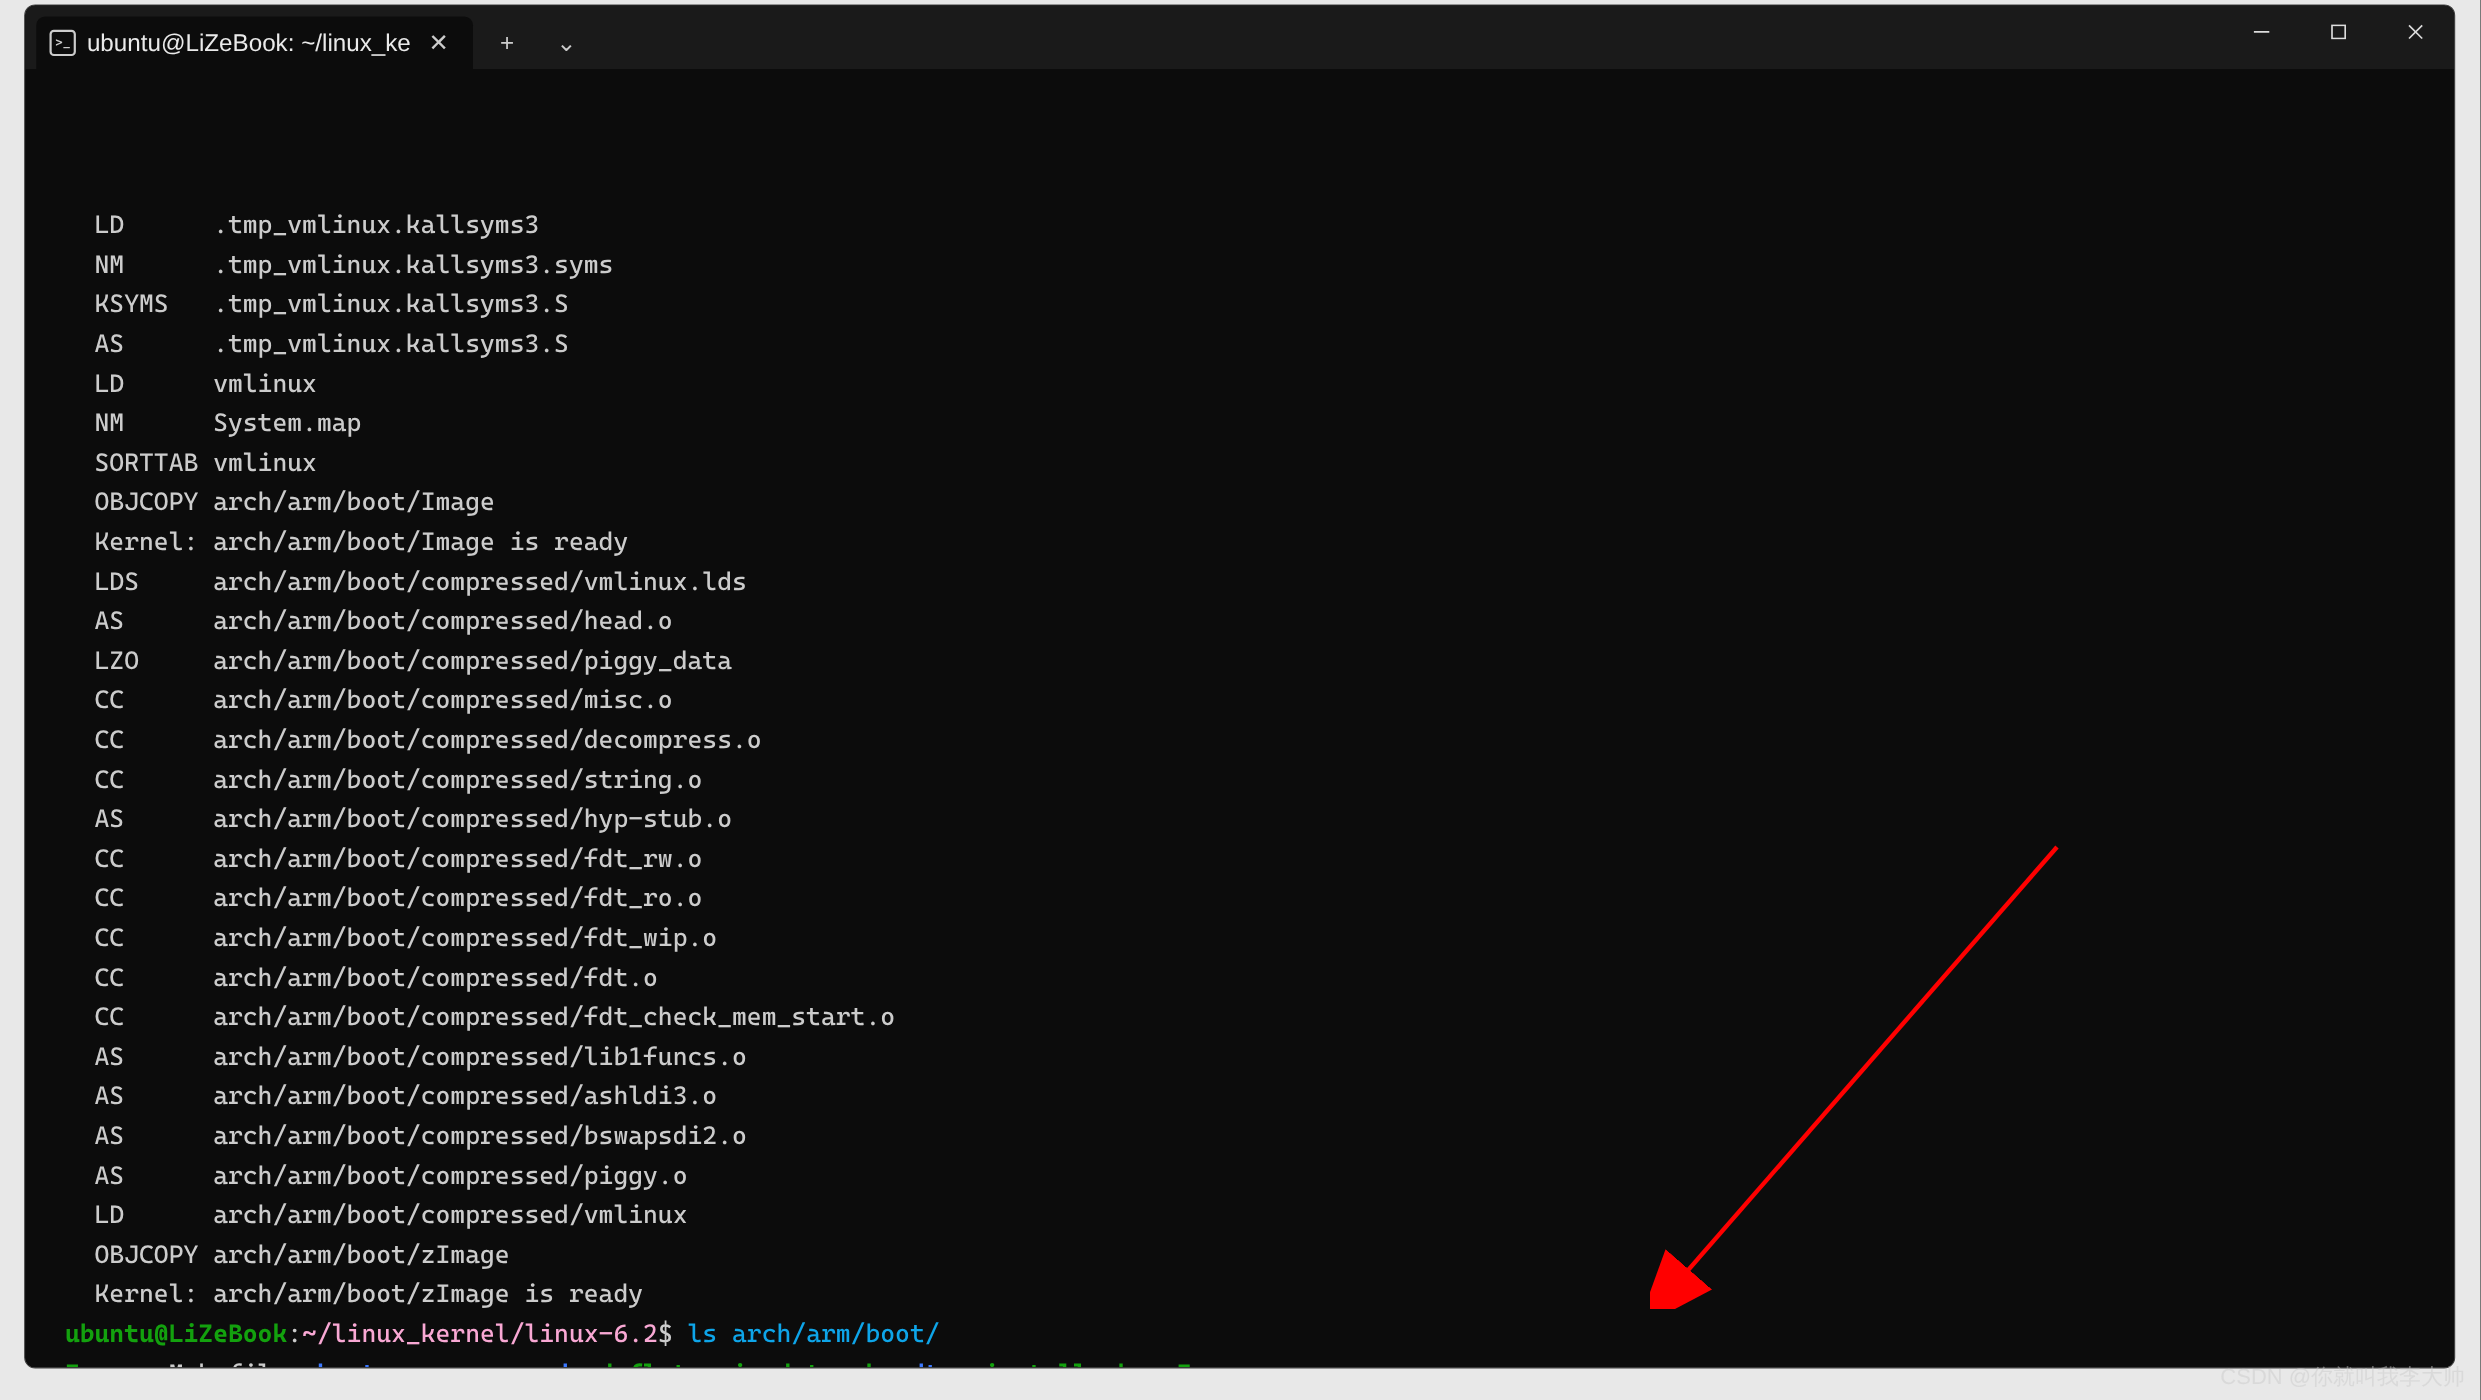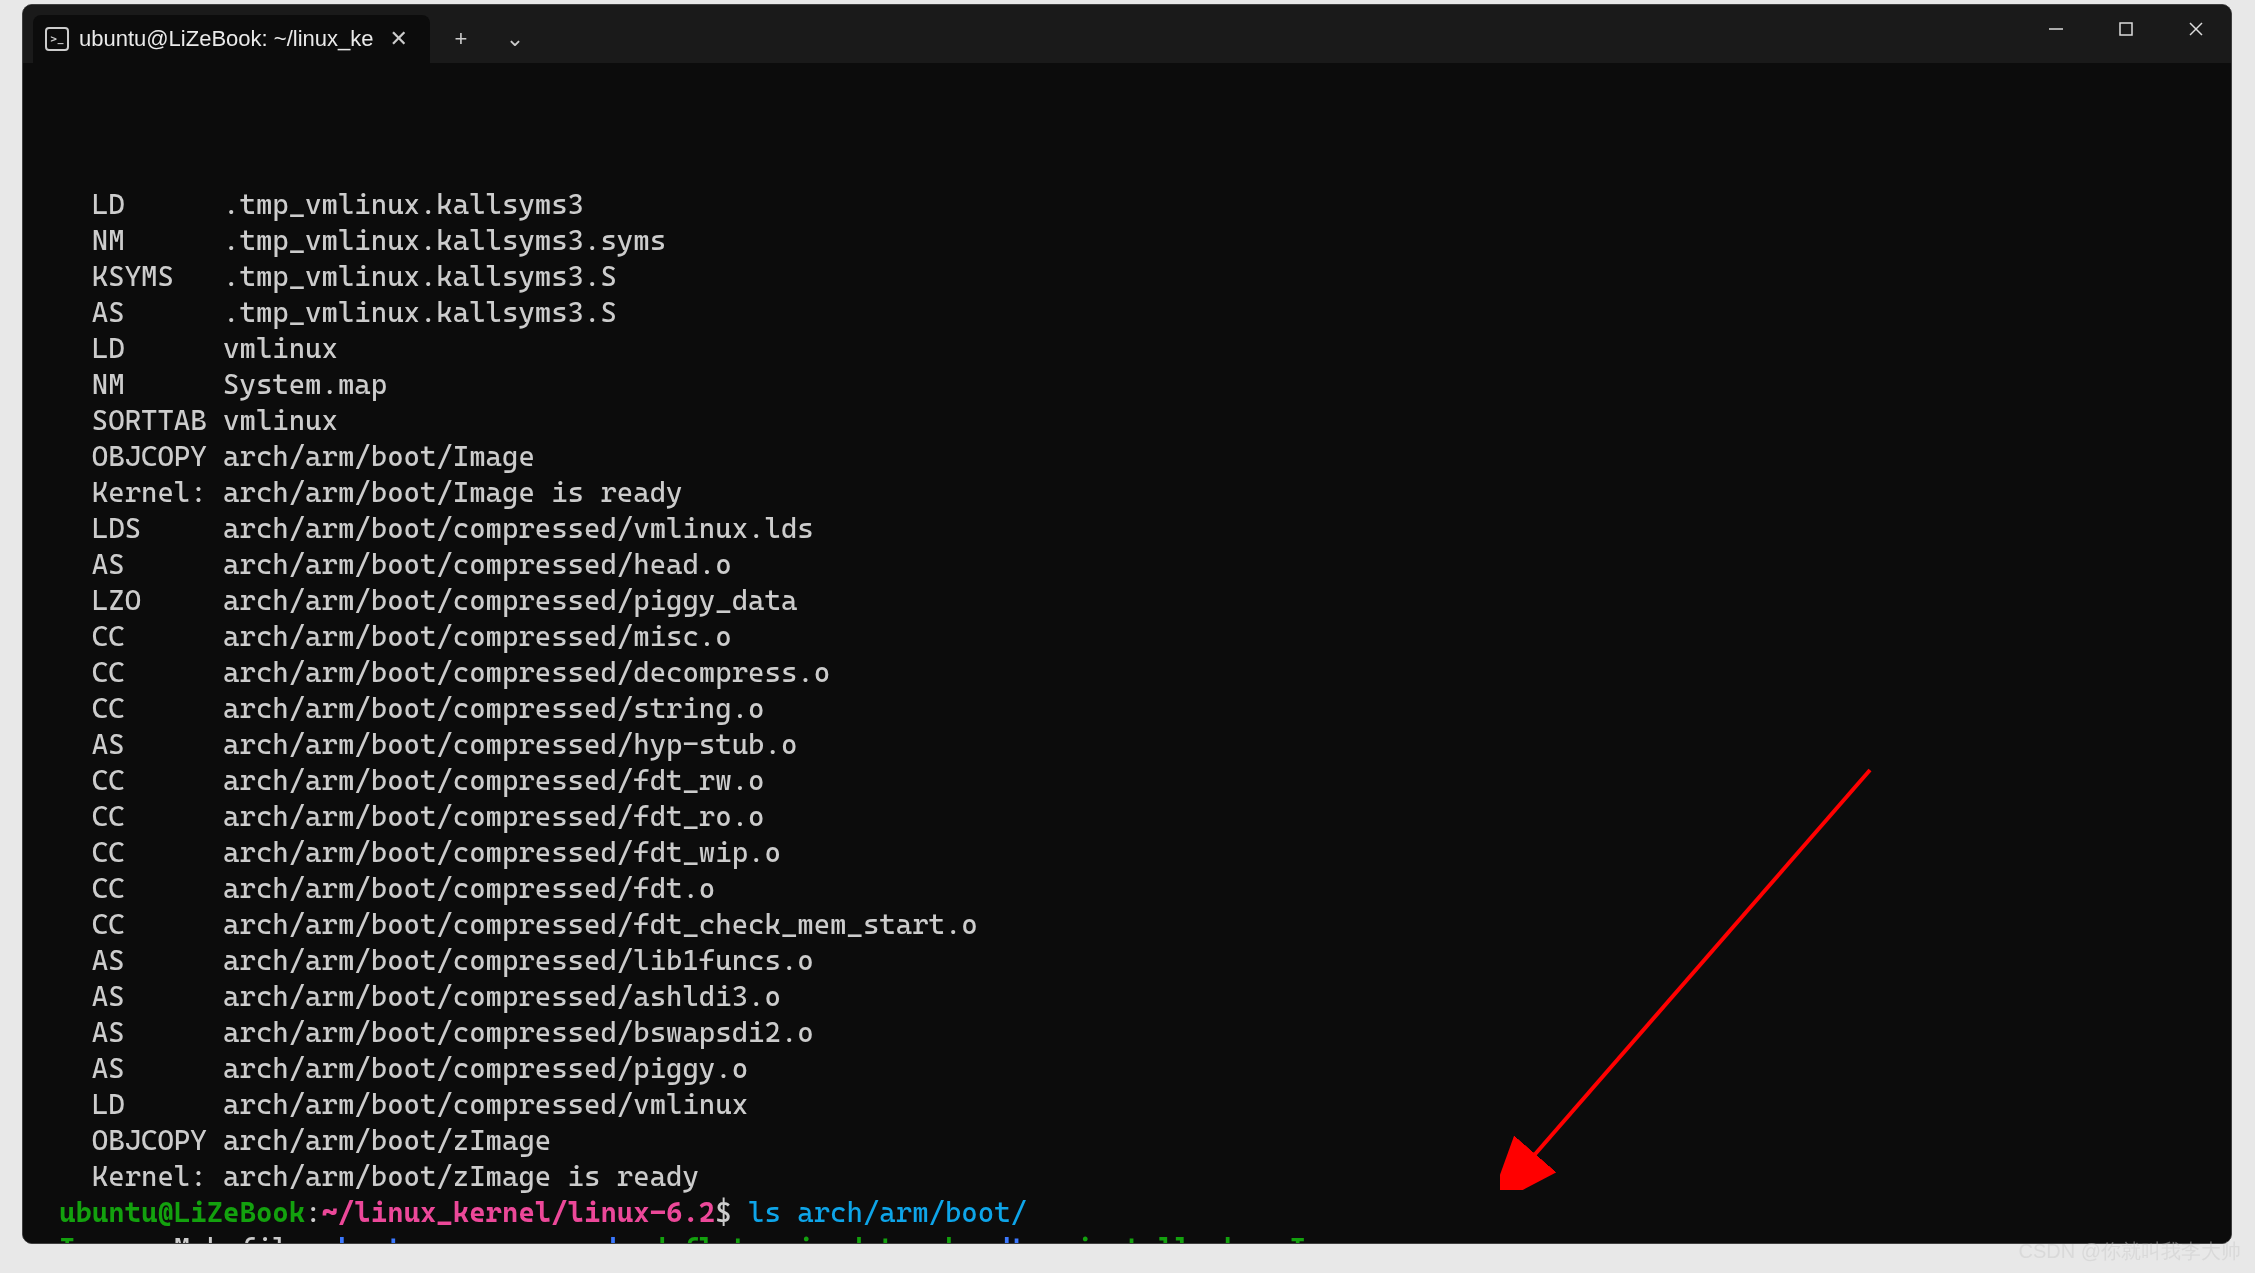--- a/index.html
+++ b/index.html
@@ -95,31 +95,31 @@
   .win-btn {
     width: 70px; height: 48px;
     display: flex; align-items: center; justify-content: center;
     color: #ddd;
   }
   .win-btn svg { stroke: #ddd; }
   .terminal {
     flex: 1 1 auto;
     background: #0c0c0c;
     color: #cccccc;
-    font-size: 28px;
+    font-size: 23px;
     line-height: 36px;
     padding: 16px 4px 4px 36px;
     white-space: pre;
     font-family: "Cascadia Mono","Consolas","Menlo",monospace;
     overflow: hidden;
     position: relative;
   }
   .row { white-space: pre; }
   .prompt-user { color: #13a10e; font-weight: bold; margin-top: 12px; }
-  .prompt-path { color: #ec4899; font-weight: bold; }
+  .prompt-path { color: #f9a8d4; font-weight: normal; }
   .prompt-dollar { color: #cccccc; }
   .cmd { color: #0ea5e9; }
   .ls-green { color: #13a10e; font-weight: bold; }
   .ls-blue { color: #3b78ff; font-weight: bold; }
   .ls-white { color: #cccccc; }
   .arrow {
     position: absolute;
     pointer-events: none;
   }
   .watermark {

